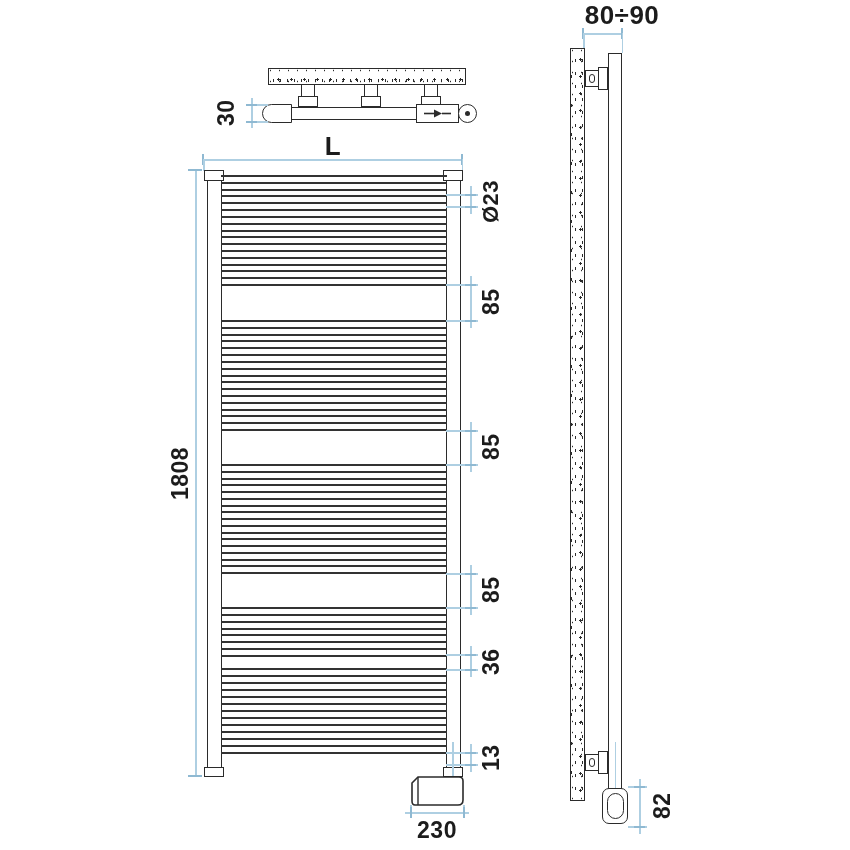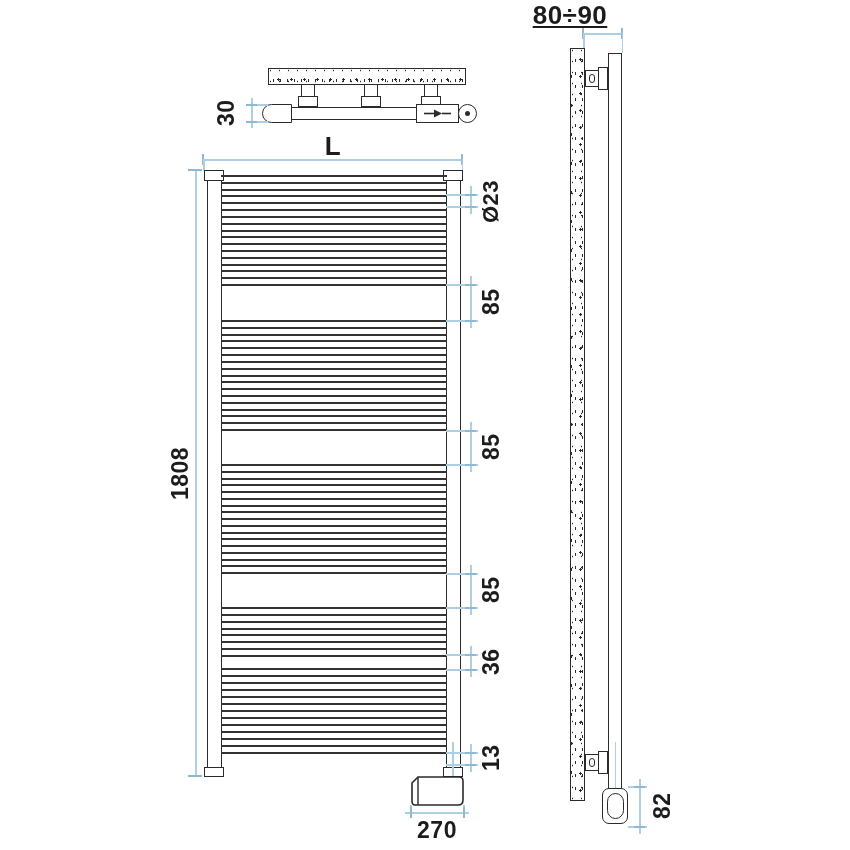--- a/index.html
+++ b/index.html
@@ -204,26 +204,26 @@
     <svg class="abs" style="left:402px;top:770px;" width="70" height="45">
       <path d="M10,13 L16,7 H57 Q61,7 61,11 V30 Q61,35 56,35 H13 Q10,35 10,31 Z" fill="#fff" stroke="#2b2b2b" stroke-width="1.6"></path>
       <line x1="16" y1="7" x2="16" y2="35" stroke="#2b2b2b" stroke-width="1.4"></line>
     </svg>
 
     <div class="dln" style="left:410px;top:805px;width:1.5px;height:12px;"></div>
     <div class="dln" style="left:463px;top:805px;width:1.5px;height:12px;"></div>
     <div class="dln" style="left:405px;top:812px;width:64px;height:1.5px;"></div>
     <div class="tick" style="left:409.5px;top:807px;width:2px;height:11px;"></div>
     <div class="tick" style="left:462.5px;top:807px;width:2px;height:11px;"></div>
-    <div class="dimtext" style="left:412px;top:817px;width:50px;height:26px;font-size:23px;">270</div>
+    <div class="dimtext" style="left:412px;top:817px;width:50px;height:26px;font-size:23px;">230</div>
   </div>
 
   <div>
 
-    <div class="dimtext" style="left:524px;top:1px;width:92px;height:28px;font-size:26px;text-decoration:underline;">80÷90</div>
+    <div class="dimtext" style="left:576px;top:1px;width:92px;height:28px;font-size:26px;">80÷90</div>
     <div class="dln" style="left:583px;top:33px;width:39px;height:1.5px;"></div>
     <div class="tick" style="left:582px;top:28px;width:2px;height:11px;"></div>
     <div class="tick" style="left:621px;top:28px;width:2px;height:11px;"></div>
     <div class="dln" style="left:583px;top:33px;width:1.5px;height:15px;"></div>
     <div class="dln" style="left:621.5px;top:33px;width:1.5px;height:20px;"></div>
 
     <div class="box speckle" style="left:570px;top:48px;width:15px;height:753px;"></div>
 
     <div class="box" style="left:608px;top:53px;width:14px;height:737px;"></div>
 

